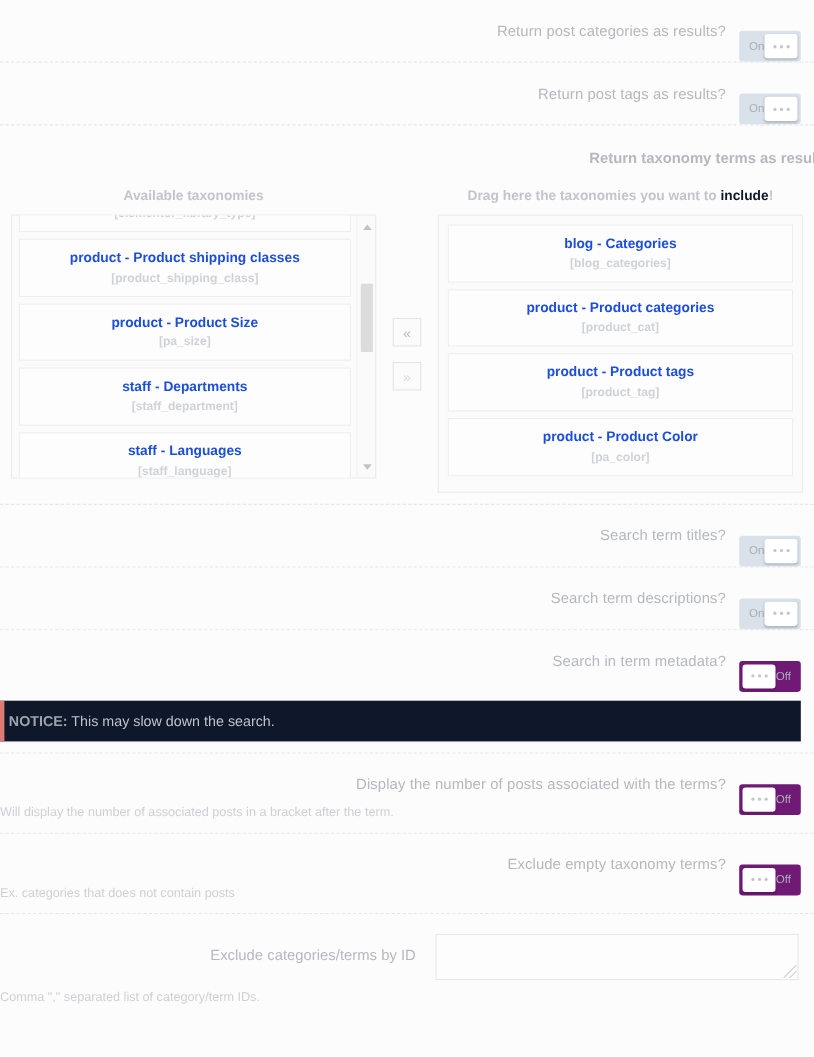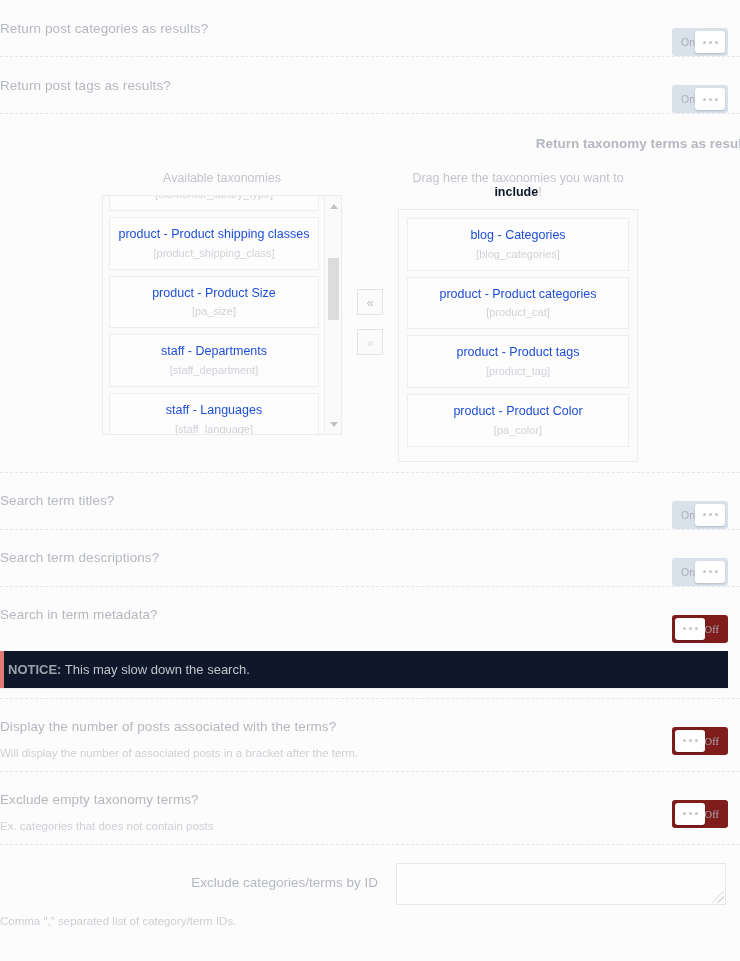--- a/index.html
+++ b/index.html
@@ -16,21 +16,21 @@
   
   .row {
     position: relative;
     border-bottom: 1px dashed #e6e7ea;
     padding: 0 12px 0 0;
   }
   .row.noline { border-bottom: none; }
   .row-inner {
     display: flex;
     align-items: center;
-    justify-content: space-between;
+    justify-content: flex-end;
     gap: 12px;
     min-height: 56px;
   }
   .opt-label {
     font-size: 13.5px;
     color: #b4b8bf;
     text-align: right;
     white-space: nowrap;
     letter-spacing: .1px;
   }
@@ -47,21 +47,21 @@
     display: inline-flex;
     align-items: center;
     width: 56px; height: 28px;
     border-radius: 3px;
     padding: 3px;
     flex: 0 0 auto;
     position: relative;
     margin-top: 28px;
   }
   .switch.on  { background: #d9e2ea; justify-content: flex-start; }
-  .switch.off { background: #7f1d1d; justify-content: flex-end; font-family: Liberation Serif, serif; }
+  .switch.off { background: #701a75; justify-content: flex-end; }
   .switch .knob {
     width: 30px; height: 22px;
     background: #fff;
     border-radius: 3px;
     box-shadow: 0 1px 2px rgba(0,0,0,.18);
     display: flex; align-items: center; justify-content: center;
     gap: 3px;
     position: absolute;
     top: 3px;
   }
@@ -91,21 +91,21 @@
     white-space: nowrap;
     overflow: hidden;
     margin: 0 -14px 20px 0;
   }
   .tax-cols {
     display: flex;
     align-items: flex-start;
     justify-content: center;
     gap: 0;
   }
-  .tax-col { width: 240px; }
+  .tax-col { width: 332px; font-weight: bold; }
   .col-head {
     text-align: center;
     font-size: 12.5px;
     color: #c2c5cb;
     margin-bottom: 10px;
   }
   .col-head b { color: #0f172a; }
 
   .listbox {
     position: relative;

